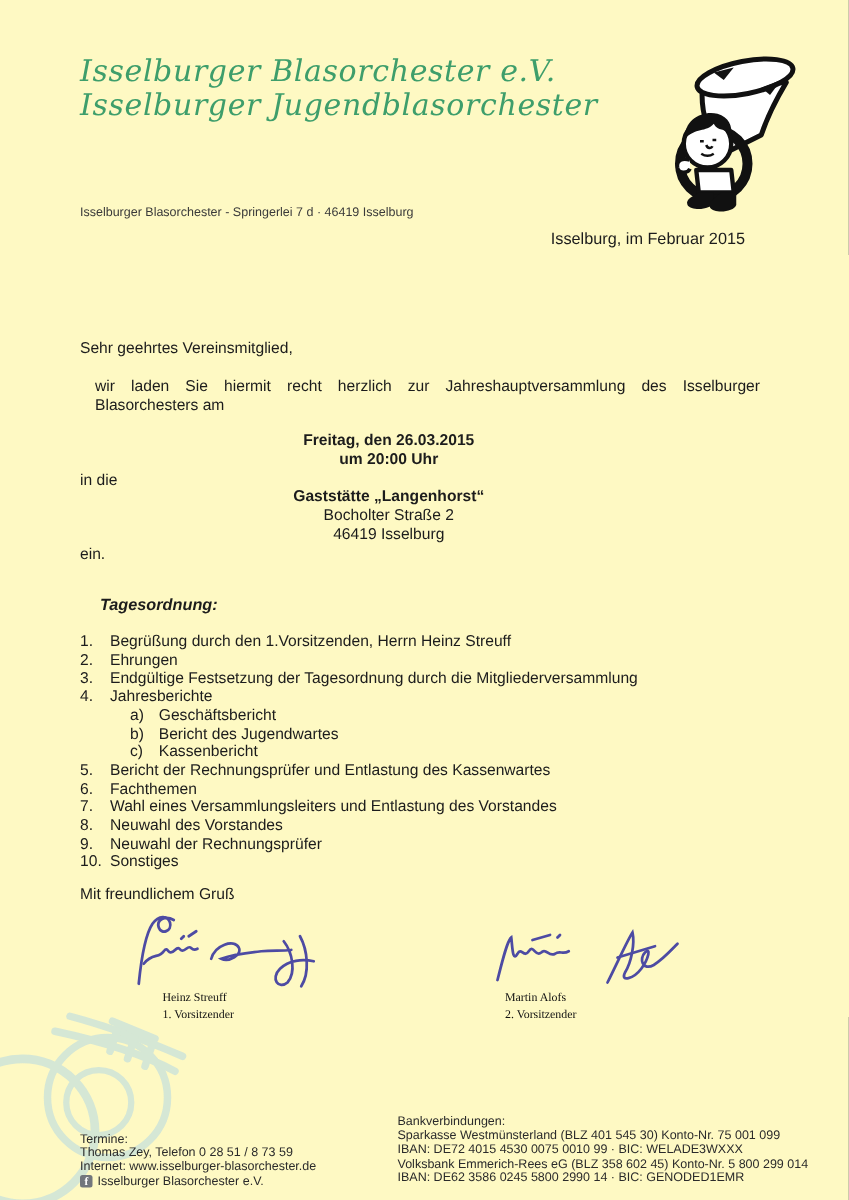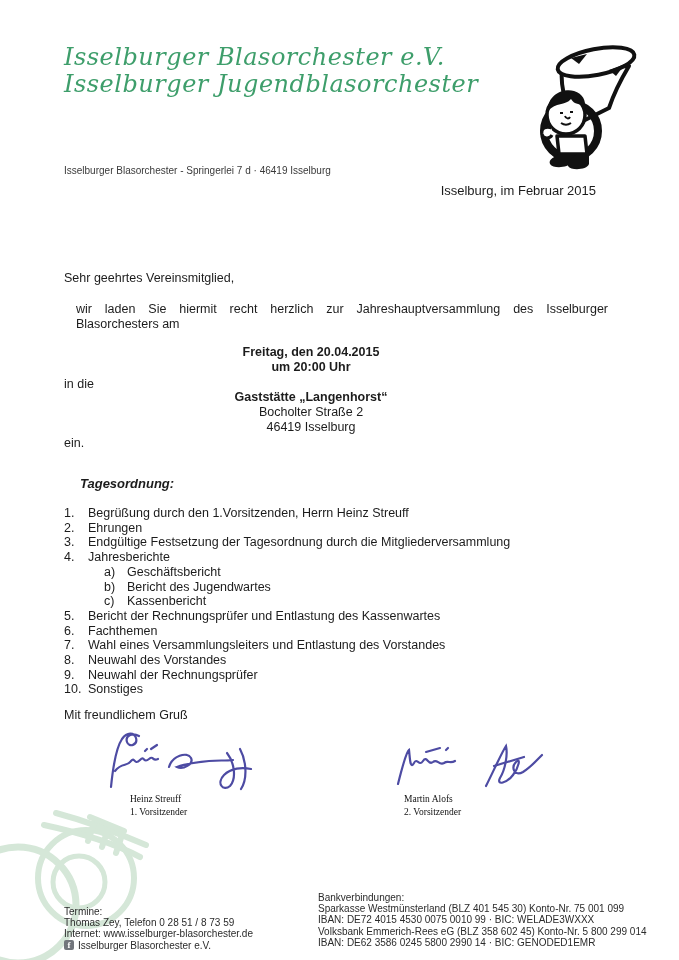--- a/index.html
+++ b/index.html
@@ -1,21 +1,21 @@
 <!DOCTYPE html>
 <html><head>
 <meta charset="utf-8">
 <style>
   * { margin:0; padding:0; box-sizing:border-box; }
   html,body { background:#888; }
   .page {
     position:relative;
     width:679px; height:960px;
     margin:0 auto;
-    background:#ffffff;
+    background:#fef9c3;
     overflow:hidden;
     font-family:"Liberation Sans", sans-serif;
     color:#1c1c1c;
   }
   .layer { position:absolute; z-index:2; }
 
   
   .org-script {
     left:64px; top:44px;
     font-family:"DejaVu Serif", serif;
@@ -138,21 +138,21 @@
   <div class="layer date-line">Isselburg, im Februar 2015</div>
 
   <div class="layer body-text salutation">Sehr geehrtes Vereinsmitglied,</div>
 
   <div class="layer body-text invite">
     <div class="justified">wir laden Sie hiermit recht herzlich zur Jahreshauptversammlung des Isselburger</div>
     <div>Blasorchesters am</div>
   </div>
 
   <div class="layer body-text center-block">
-    <div>Freitag, den 20.04.2015</div>
+    <div>Freitag, den 26.03.2015</div>
     <div>um 20:00 Uhr</div>
   </div>
 
   <div class="layer body-text in-die">in die</div>
 
   <div class="layer body-text venue-block">
     <div class="venue-name">Gaststätte „Langenhorst“</div>
     <div>Bocholter Straße 2</div>
     <div>46419 Isselburg</div>
   </div>

